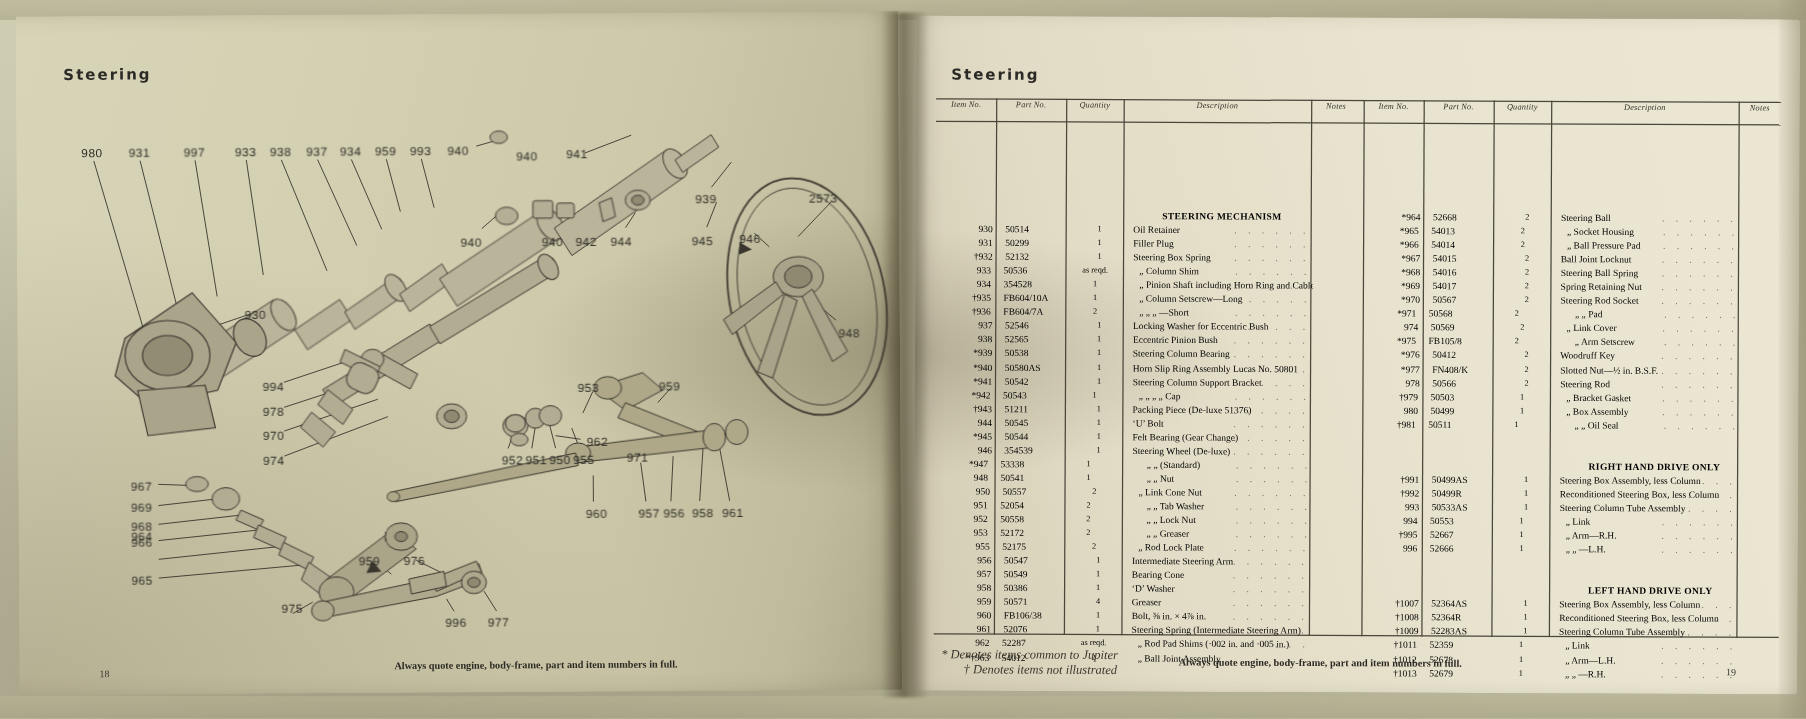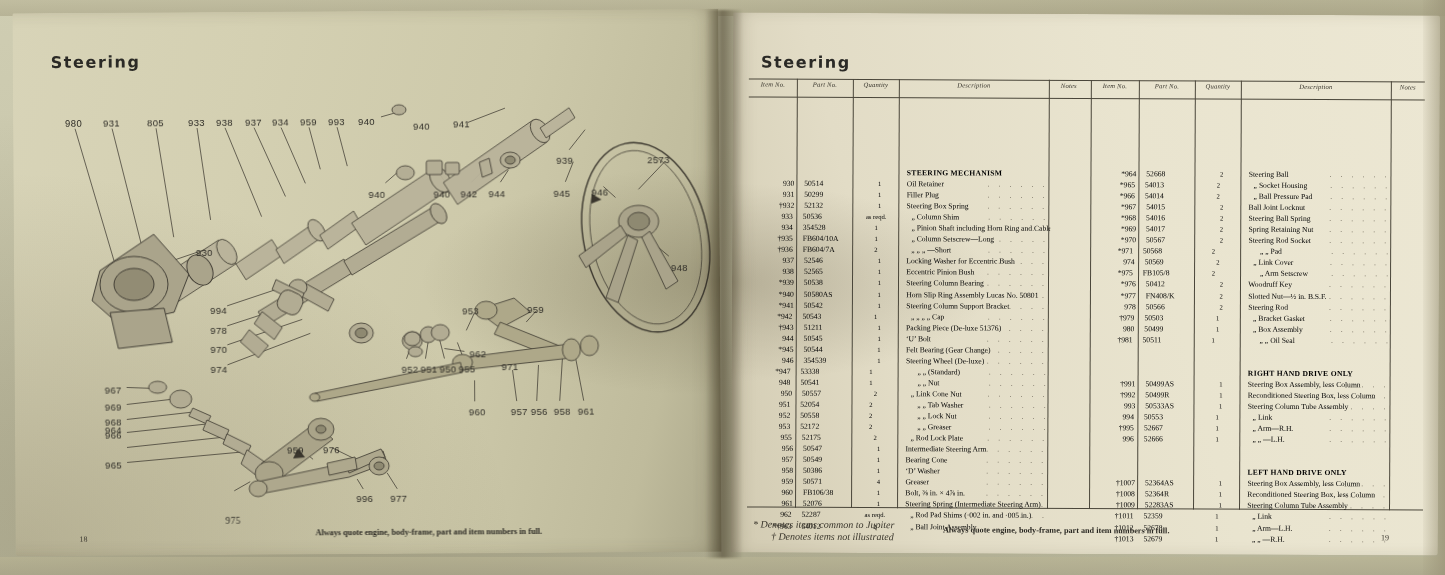--- a/index.html
+++ b/index.html
@@ -48,21 +48,21 @@
   #cover-top{position:absolute;left:0;top:0;width:1445px;height:16px;
     background:linear-gradient(180deg,#b5b091,#a49e80);opacity:.55;}
   #cover-right{position:absolute;right:0;top:0;width:22px;height:575px;
     background:linear-gradient(90deg,rgba(150,143,115,.1),#9b9478);opacity:.75;}
   #cover-bottom{position:absolute;left:0;bottom:0;width:1445px;height:18px;
     background:linear-gradient(0deg,#a9a488,#bab594);opacity:.6;}
 
   
   .heading{
     font-family:"DejaVu Sans", sans-serif;
-    font-weight:bold;font-size:16px;letter-spacing:1.6px;
+    font-weight:bold;font-size:12px;letter-spacing:1.6px;
     color:#2b2a26;
     text-align:center;
   }
   #left-heading{position:absolute;left:38px;top:40px;}
   #right-heading{position:absolute;left:28px;top:40px;}
 
   
   #diagram{position:absolute;left:0;top:0;width:706px;height:543px;}
   #diagram svg{position:absolute;left:0;top:0;}
   .callout{
@@ -94,21 +94,21 @@
     font-size:6.6px;font-style:italic;color:#35322a;text-align:center;
     font-family:"Liberation Serif",serif;letter-spacing:.2px;}
 
   .rows{position:absolute;top:88px;left:0;width:334px;}
   .row{display:flex;height:11.05px;line-height:11.05px;font-size:7.6px;}
   .c-item{width:48px;text-align:right;padding-right:5px;}
   .c-part{width:56px;text-align:left;padding-left:5px;}
   .c-qty{width:46px;text-align:center;font-size:6.6px;}
   .c-desc{width:150px;padding-left:5px;position:relative;overflow:hidden;white-space:nowrap;}
   .c-notes{width:34px;}
-  .sect{font-weight:bold;letter-spacing:.3px;}
+  .sect{font-weight:bold;letter-spacing:.3px;margin-left:23px;}
   .leader{position:absolute;right:2px;top:0;bottom:0;
     color:#6a6456;letter-spacing:3.6px;font-size:7.6px;}
   .ind1{padding-left:14px;}
   .ind2{padding-left:26px;}
 </style>
 </head>
 <body>
 
 <div id="scene">
   <div id="cover-top"></div>
@@ -282,21 +282,21 @@
             <ellipse cx="364" cy="455" rx="5" ry="4" fill="#8e8971"></ellipse>
             <path d="M312 452 L340 446 L342 458 L314 464 Z"></path>
           </g>
           <g fill="#3a362d">
             <polygon points="283,437 290,446 278,447"></polygon>
             <polygon points="578,184 588,190 578,194"></polygon>
           </g>
         </svg>
       <div class="callout" style="left: 52px; top: 105px;">980</div>
           <div class="callout" style="left: 90px; top: 105px;">931</div>
-          <div class="callout" style="left: 134px; top: 105px;">805</div>
+          <div class="callout" style="left: 134px; top: 105px;">997</div>
           <div class="callout" style="left: 175px; top: 105px;">933</div>
           <div class="callout" style="left: 203px; top: 105px;">938</div>
           <div class="callout" style="left: 232px; top: 105px;">937</div>
           <div class="callout" style="left: 259px; top: 105px;">934</div>
           <div class="callout" style="left: 287px; top: 105px;">959</div>
           <div class="callout" style="left: 315px; top: 105px;">993</div>
           <div class="callout" style="left: 345px; top: 105px;">940</div>
           <div class="callout" style="left: 400px; top: 110px;">940</div>
           <div class="callout" style="left: 440px; top: 108px;">941</div>
           <div class="callout" style="left: 543px; top: 145px; text-align: center;">939</div>
@@ -327,21 +327,21 @@
           <div class="callout" style="left: 539px; top: 396px;">958</div>
           <div class="callout" style="left: 563px; top: 396px;">961</div>
           <div class="callout" style="left: 90px; top: 372px; text-align: right;">967</div>
           <div class="callout" style="left: 90px; top: 389px;">969</div>
           <div class="callout" style="left: 90px; top: 404px;">968</div>
           <div class="callout" style="left: 90px; top: 417px;">966</div>
           <div class="callout" style="left: 90px; top: 412px;">964</div>
           <div class="callout" style="left: 90px; top: 447px;">965</div>
           <div class="callout" style="left: 272px; top: 433px;">959</div>
           <div class="callout" style="left: 308px; top: 433px;">976</div>
-          <div class="callout" style="left: 210px; top: 504px; font-family: Liberation Serif, serif;">975</div>
+          <div class="callout" style="left: 210px; top: 470px;">975</div>
           <div class="callout" style="left: 341px; top: 482px;">996</div>
           <div class="callout" style="left: 375px; top: 482px;">977</div>
         </div>
 
       <div class="footer-quote" style="left:300px;top:517px;">Always quote engine, body-frame, part and item numbers in full.</div>
       <div class="pageno" style="left:64px;top:522px;">18</div>
     </div>
 
     <div class="page" id="page-right">
       <div class="heading" id="right-heading">Steering</div>

